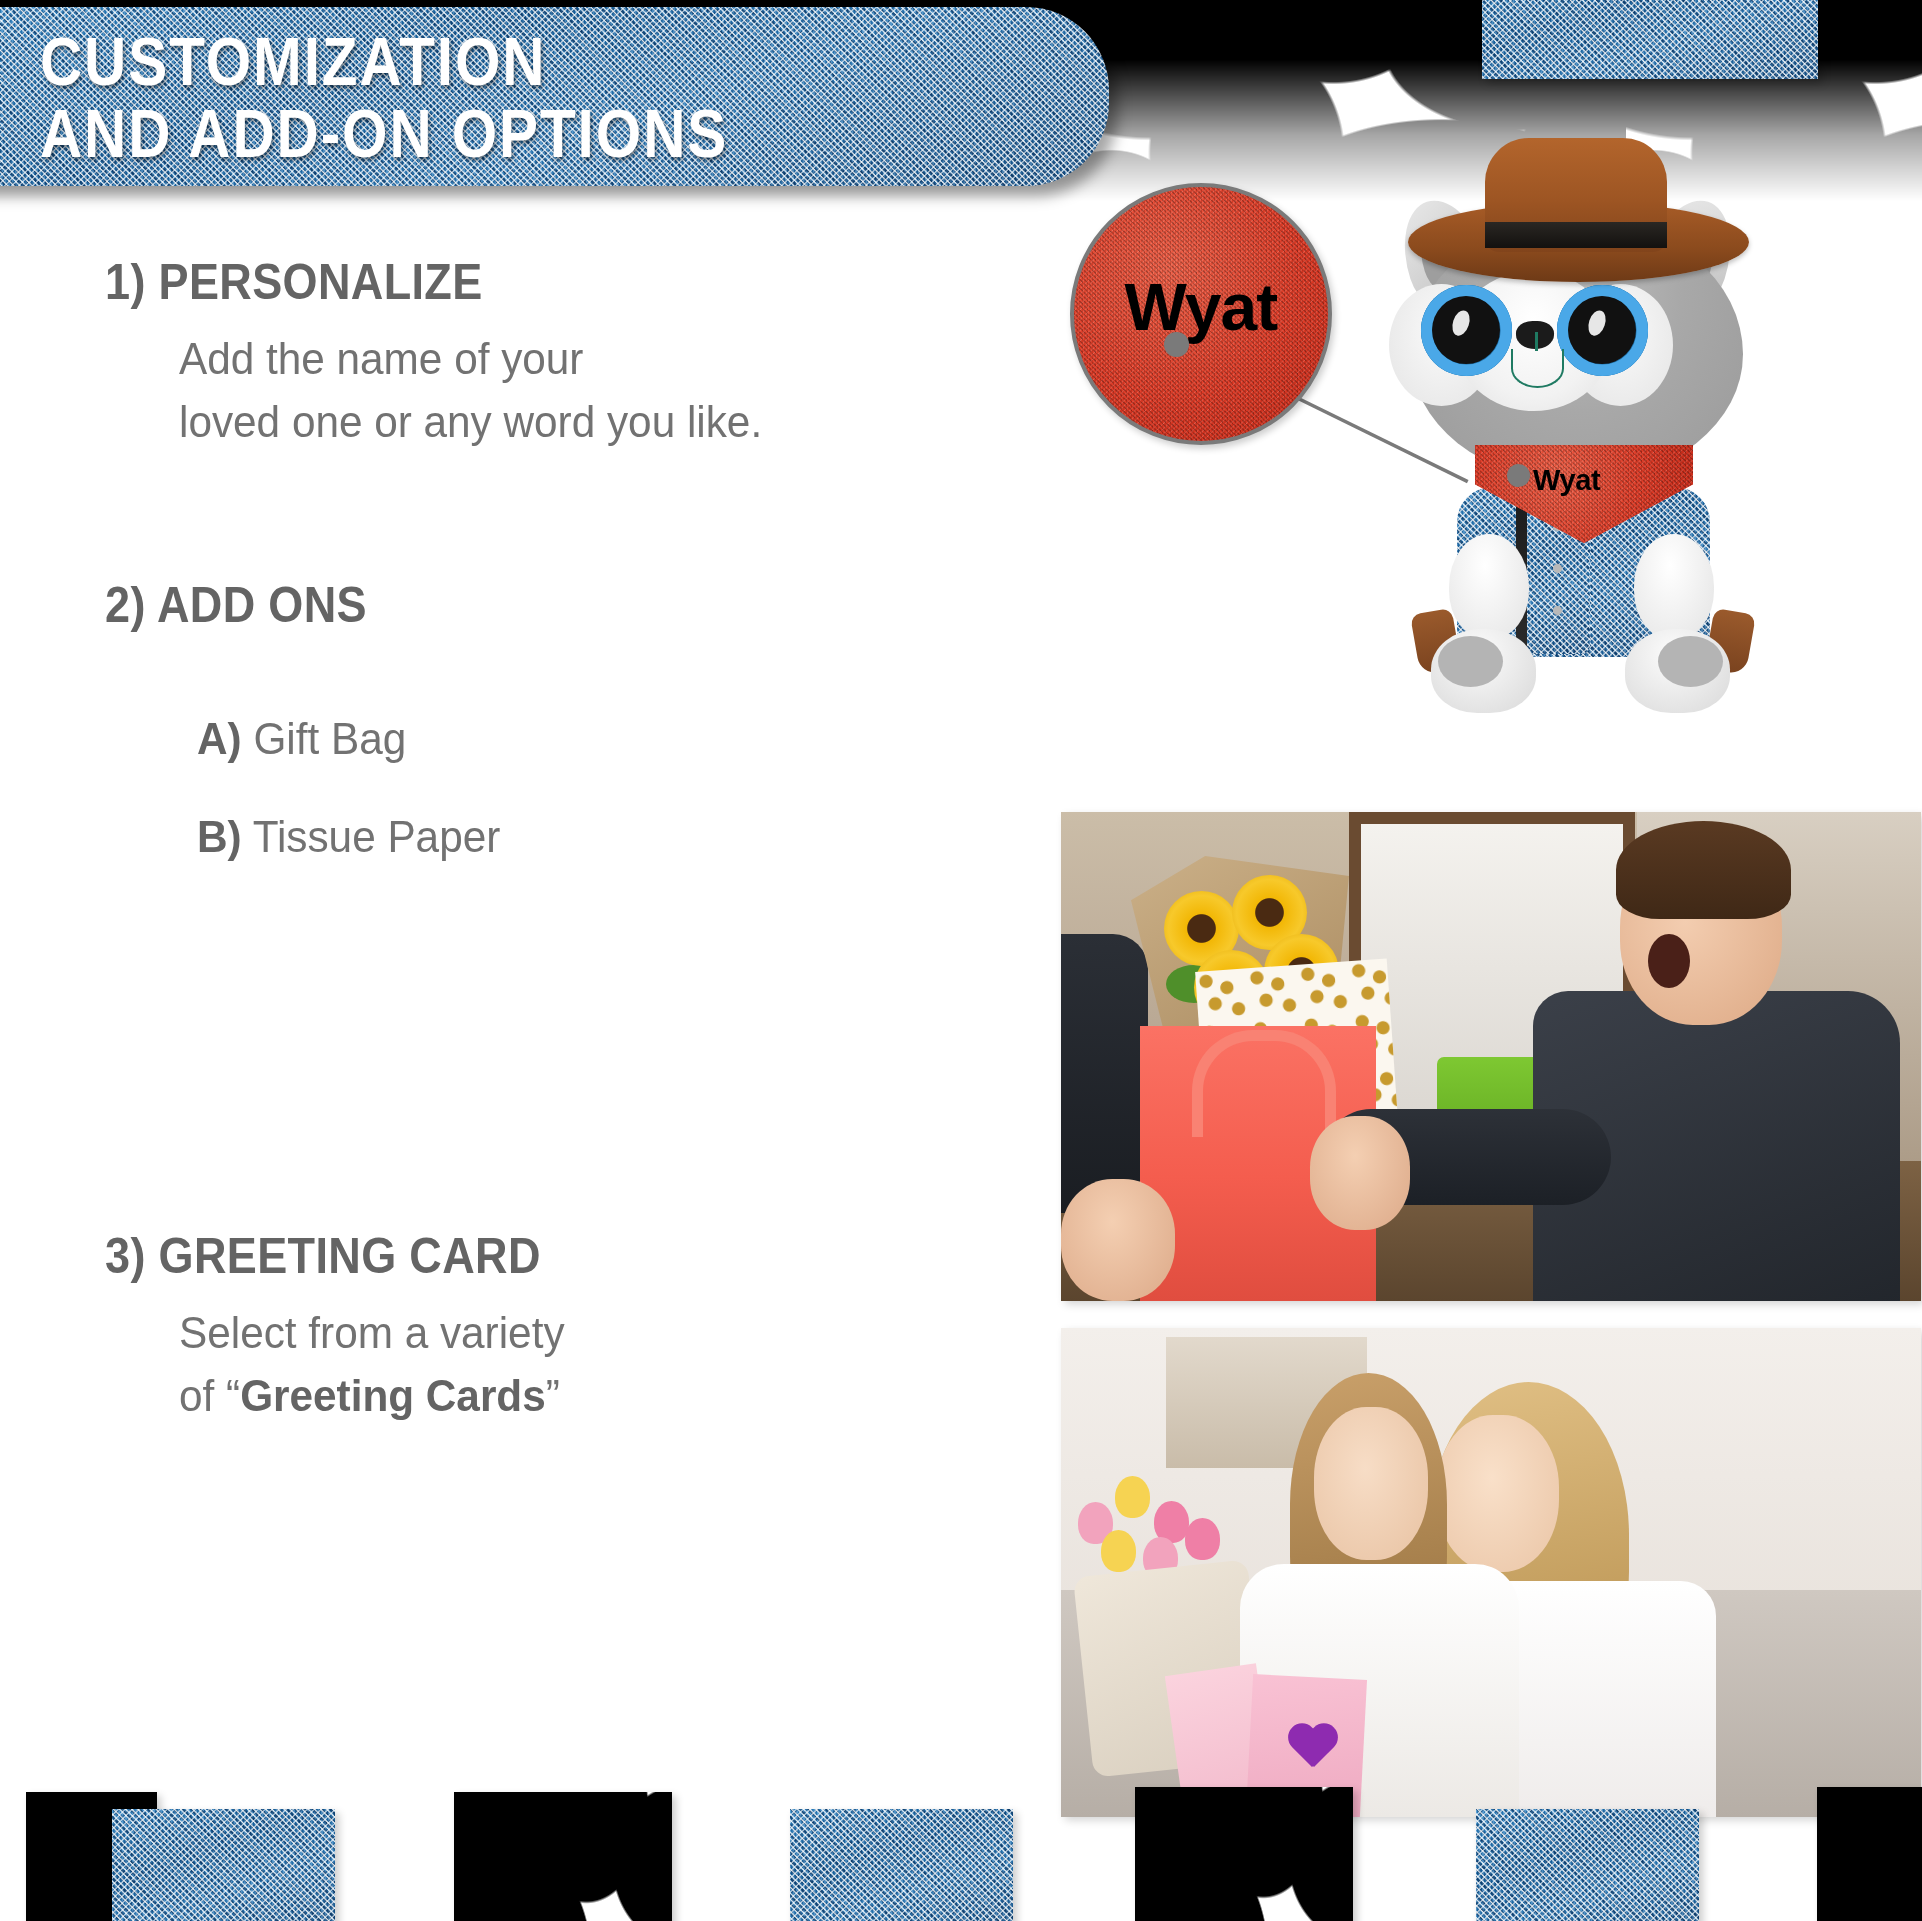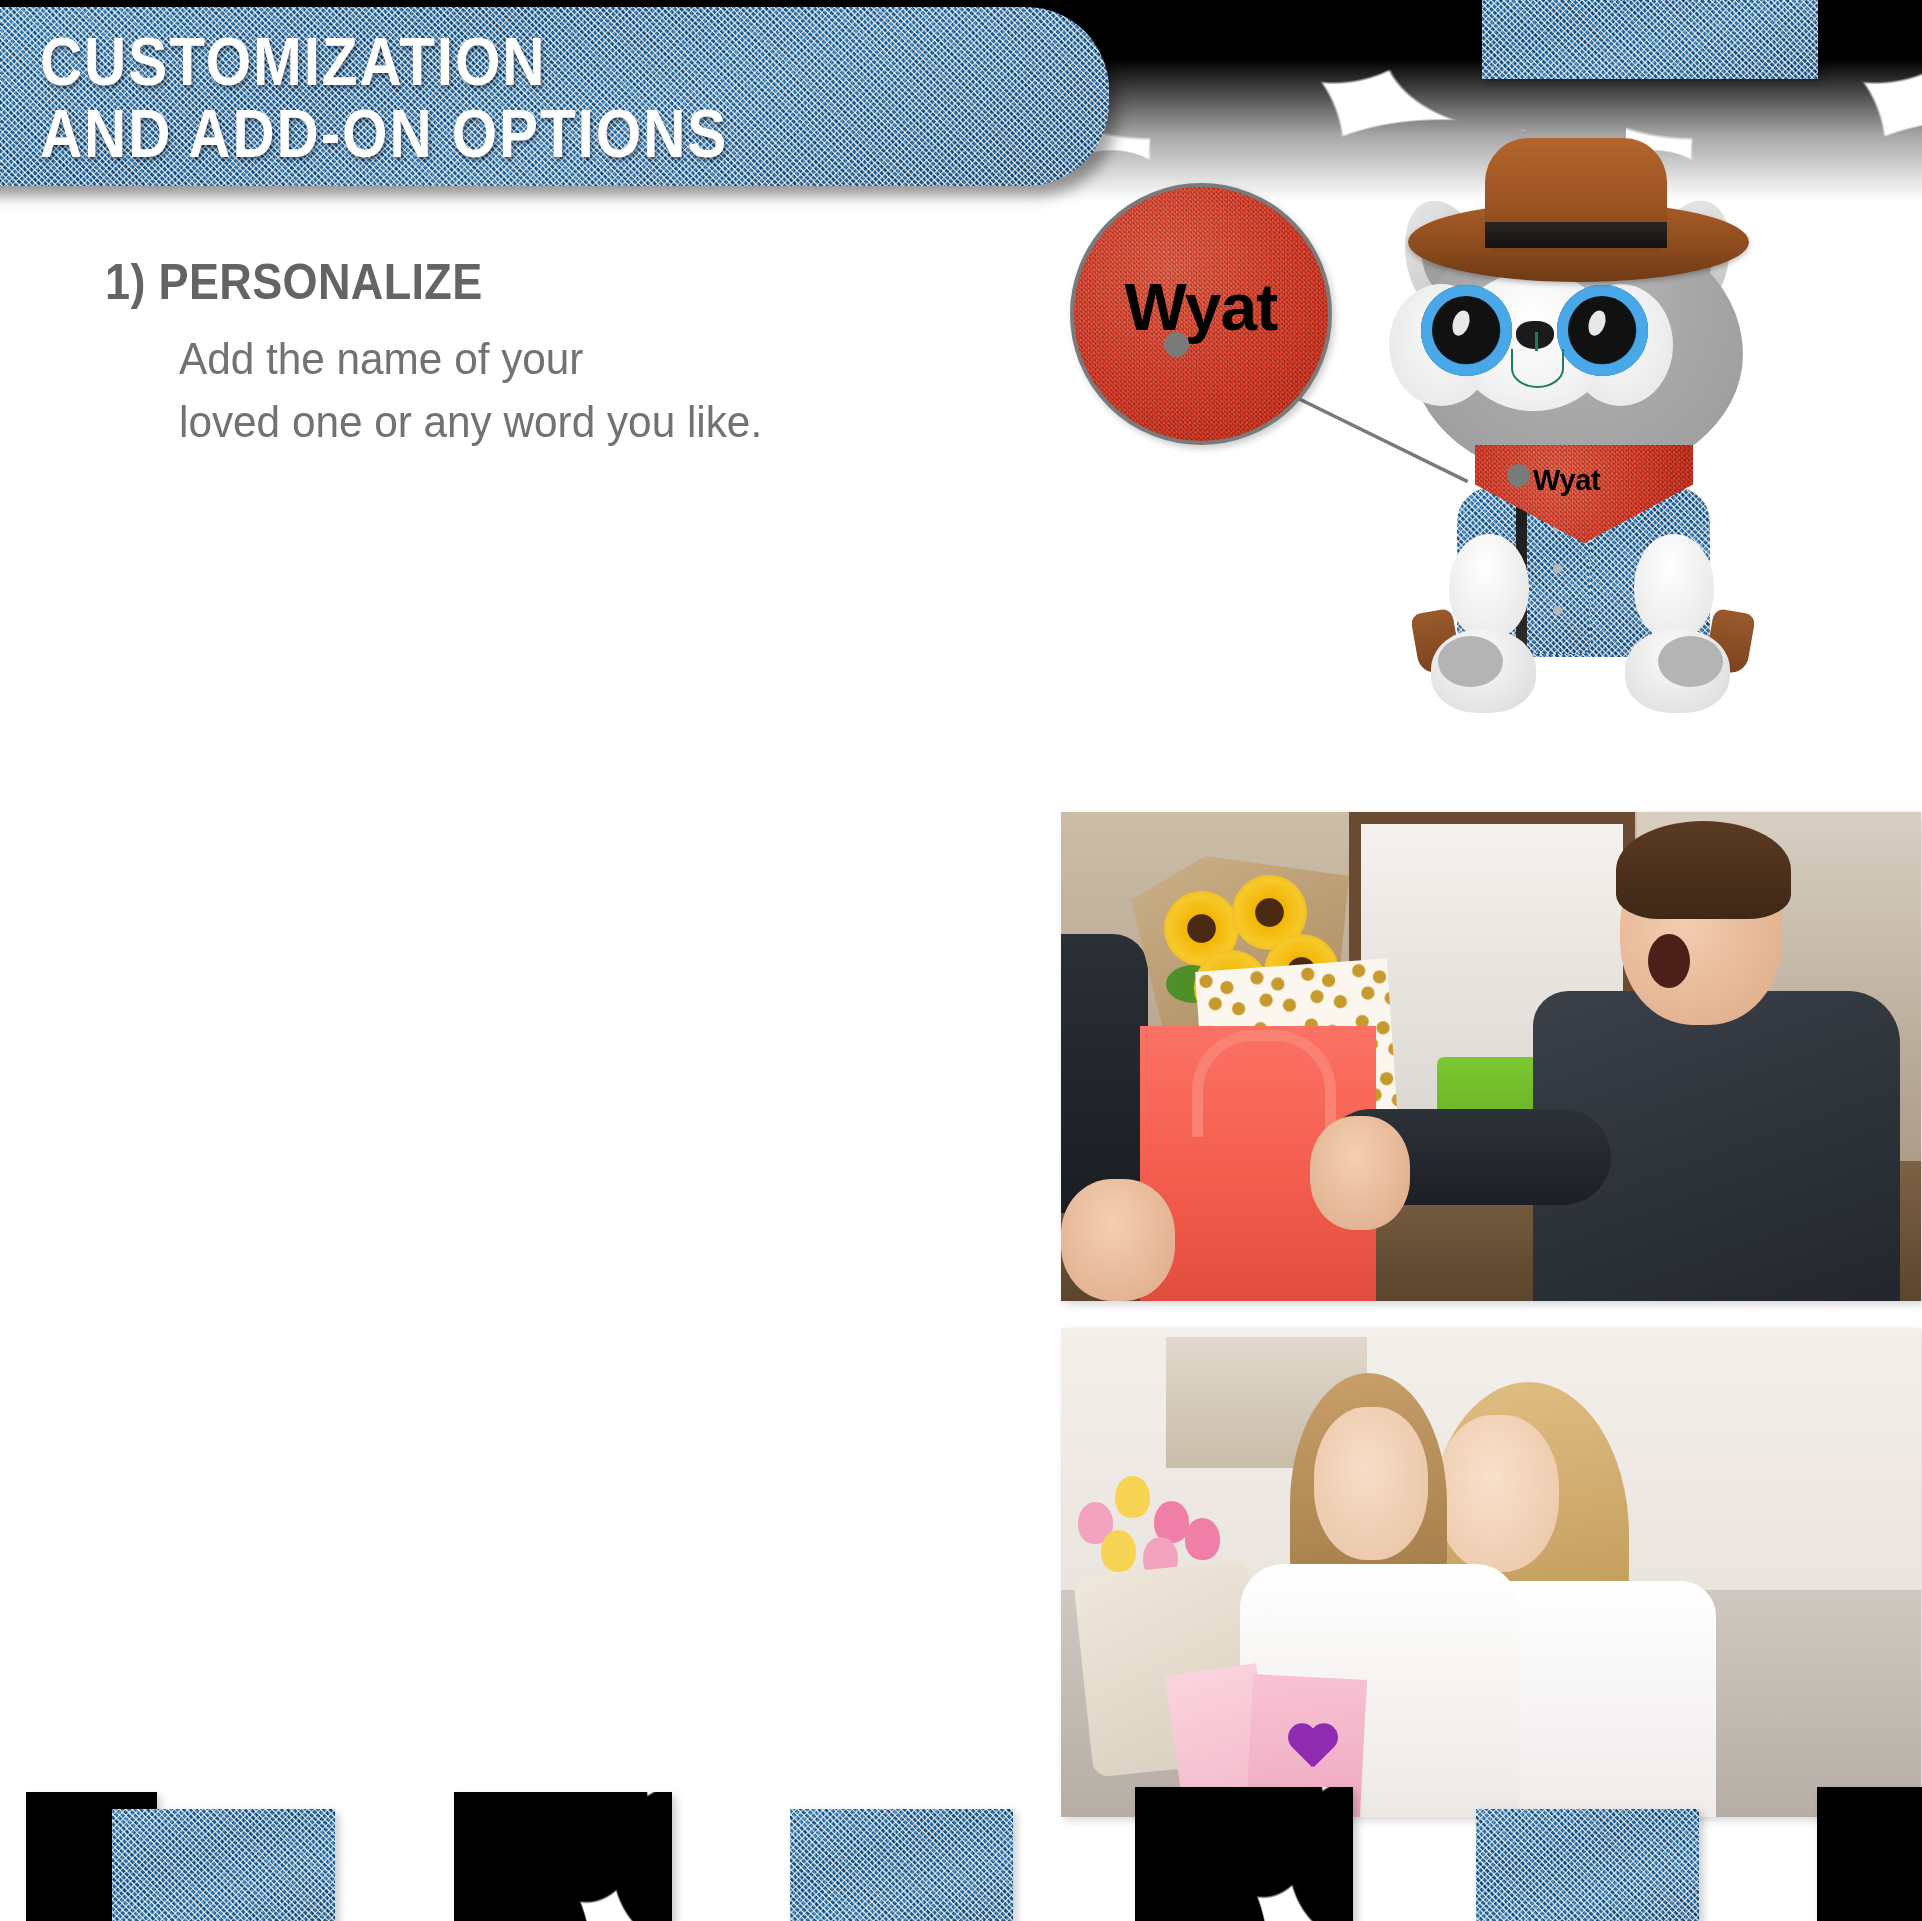--- a/index.html
+++ b/index.html
@@ -309,21 +309,41 @@
 <div id="left-column">
 
   <div class="step" style="top:26px;">
     <div class="step-title">1) PERSONALIZE</div>
     <div class="step-body">
       <div>Add the name of your</div>
       <div>loved one or any word you like.</div>
     </div>
   </div>
 
-
+  <div class="step" style="top:349px;">
+    <div class="step-title">2) ADD ONS</div>
+    <div style="height:61px;"></div>
+    <div class="addon-item">
+      <span class="letter">A)</span>
+      <span>Gift Bag</span>
+    </div>
+    <div style="height:42px;"></div>
+    <div class="addon-item">
+      <span class="letter">B)</span>
+      <span>Tissue Paper</span>
+    </div>
+  </div>
+
+  <div class="step" style="top:1000px;">
+    <div class="step-title">3) GREETING CARD</div>
+    <div class="step-body">
+      <div>Select from a variety</div>
+      <div><span>of “</span><span class="semi">Greeting Cards</span><span>”</span></div>
+    </div>
+  </div>
 
 </div>
 
 <div id="plush-figure">
 
   <svg id="leader-svg" viewBox="0 0 991 660" width="866" height="576">
     <line x1="148" y1="214" x2="470" y2="372" stroke="#7a7a7a" stroke-width="4"></line>
   </svg>
 
   <div id="name-zoom-circle" class="redknit">

